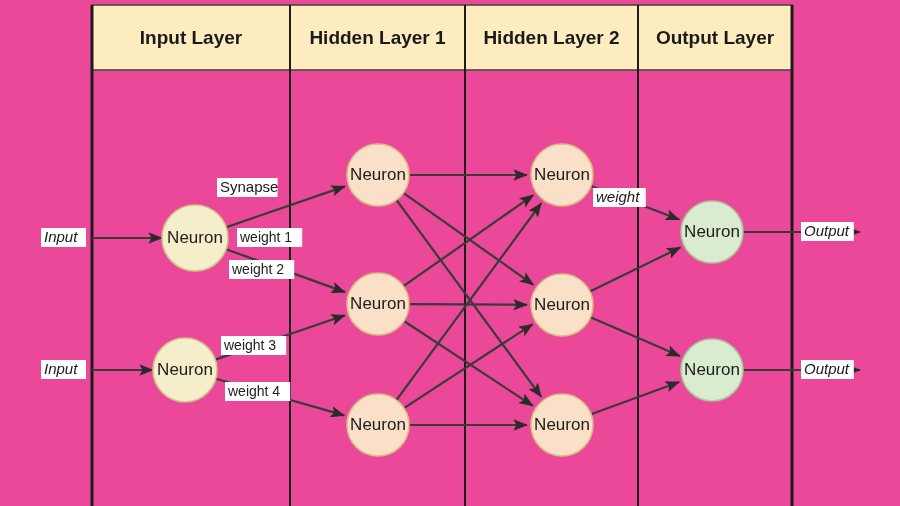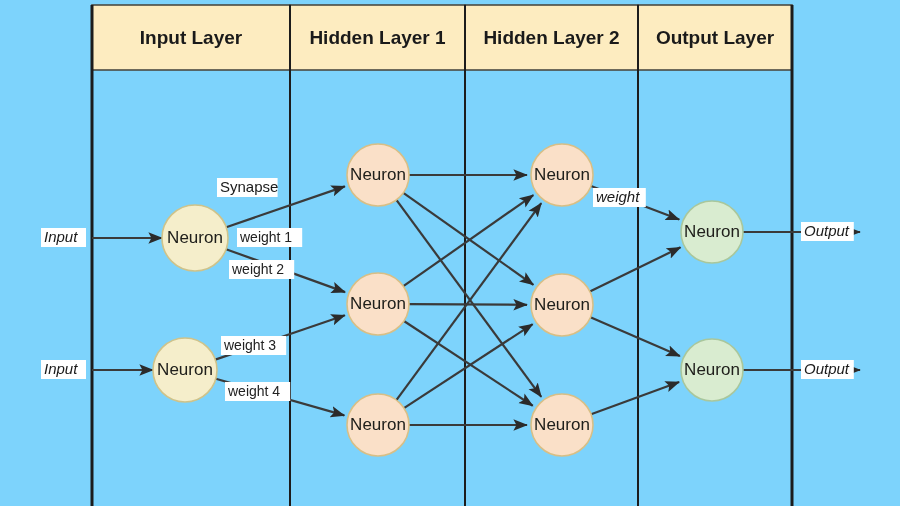--- a/index.html
+++ b/index.html
@@ -7,21 +7,21 @@
     padding: 0;
     background: #ffffff;
   }
   body {
     font-family: "Liberation Sans", sans-serif;
   }
   #canvas {
     position: relative;
     width: 900px;
     height: 506px;
-    background: #7dd3fc;
+    background: #ec4899;
     overflow: hidden;
   }
   #diagram-svg {
     position: absolute;
     left: 0;
     top: 0;
     width: 900px;
     height: 506px;
   }
   .hdr-text {

